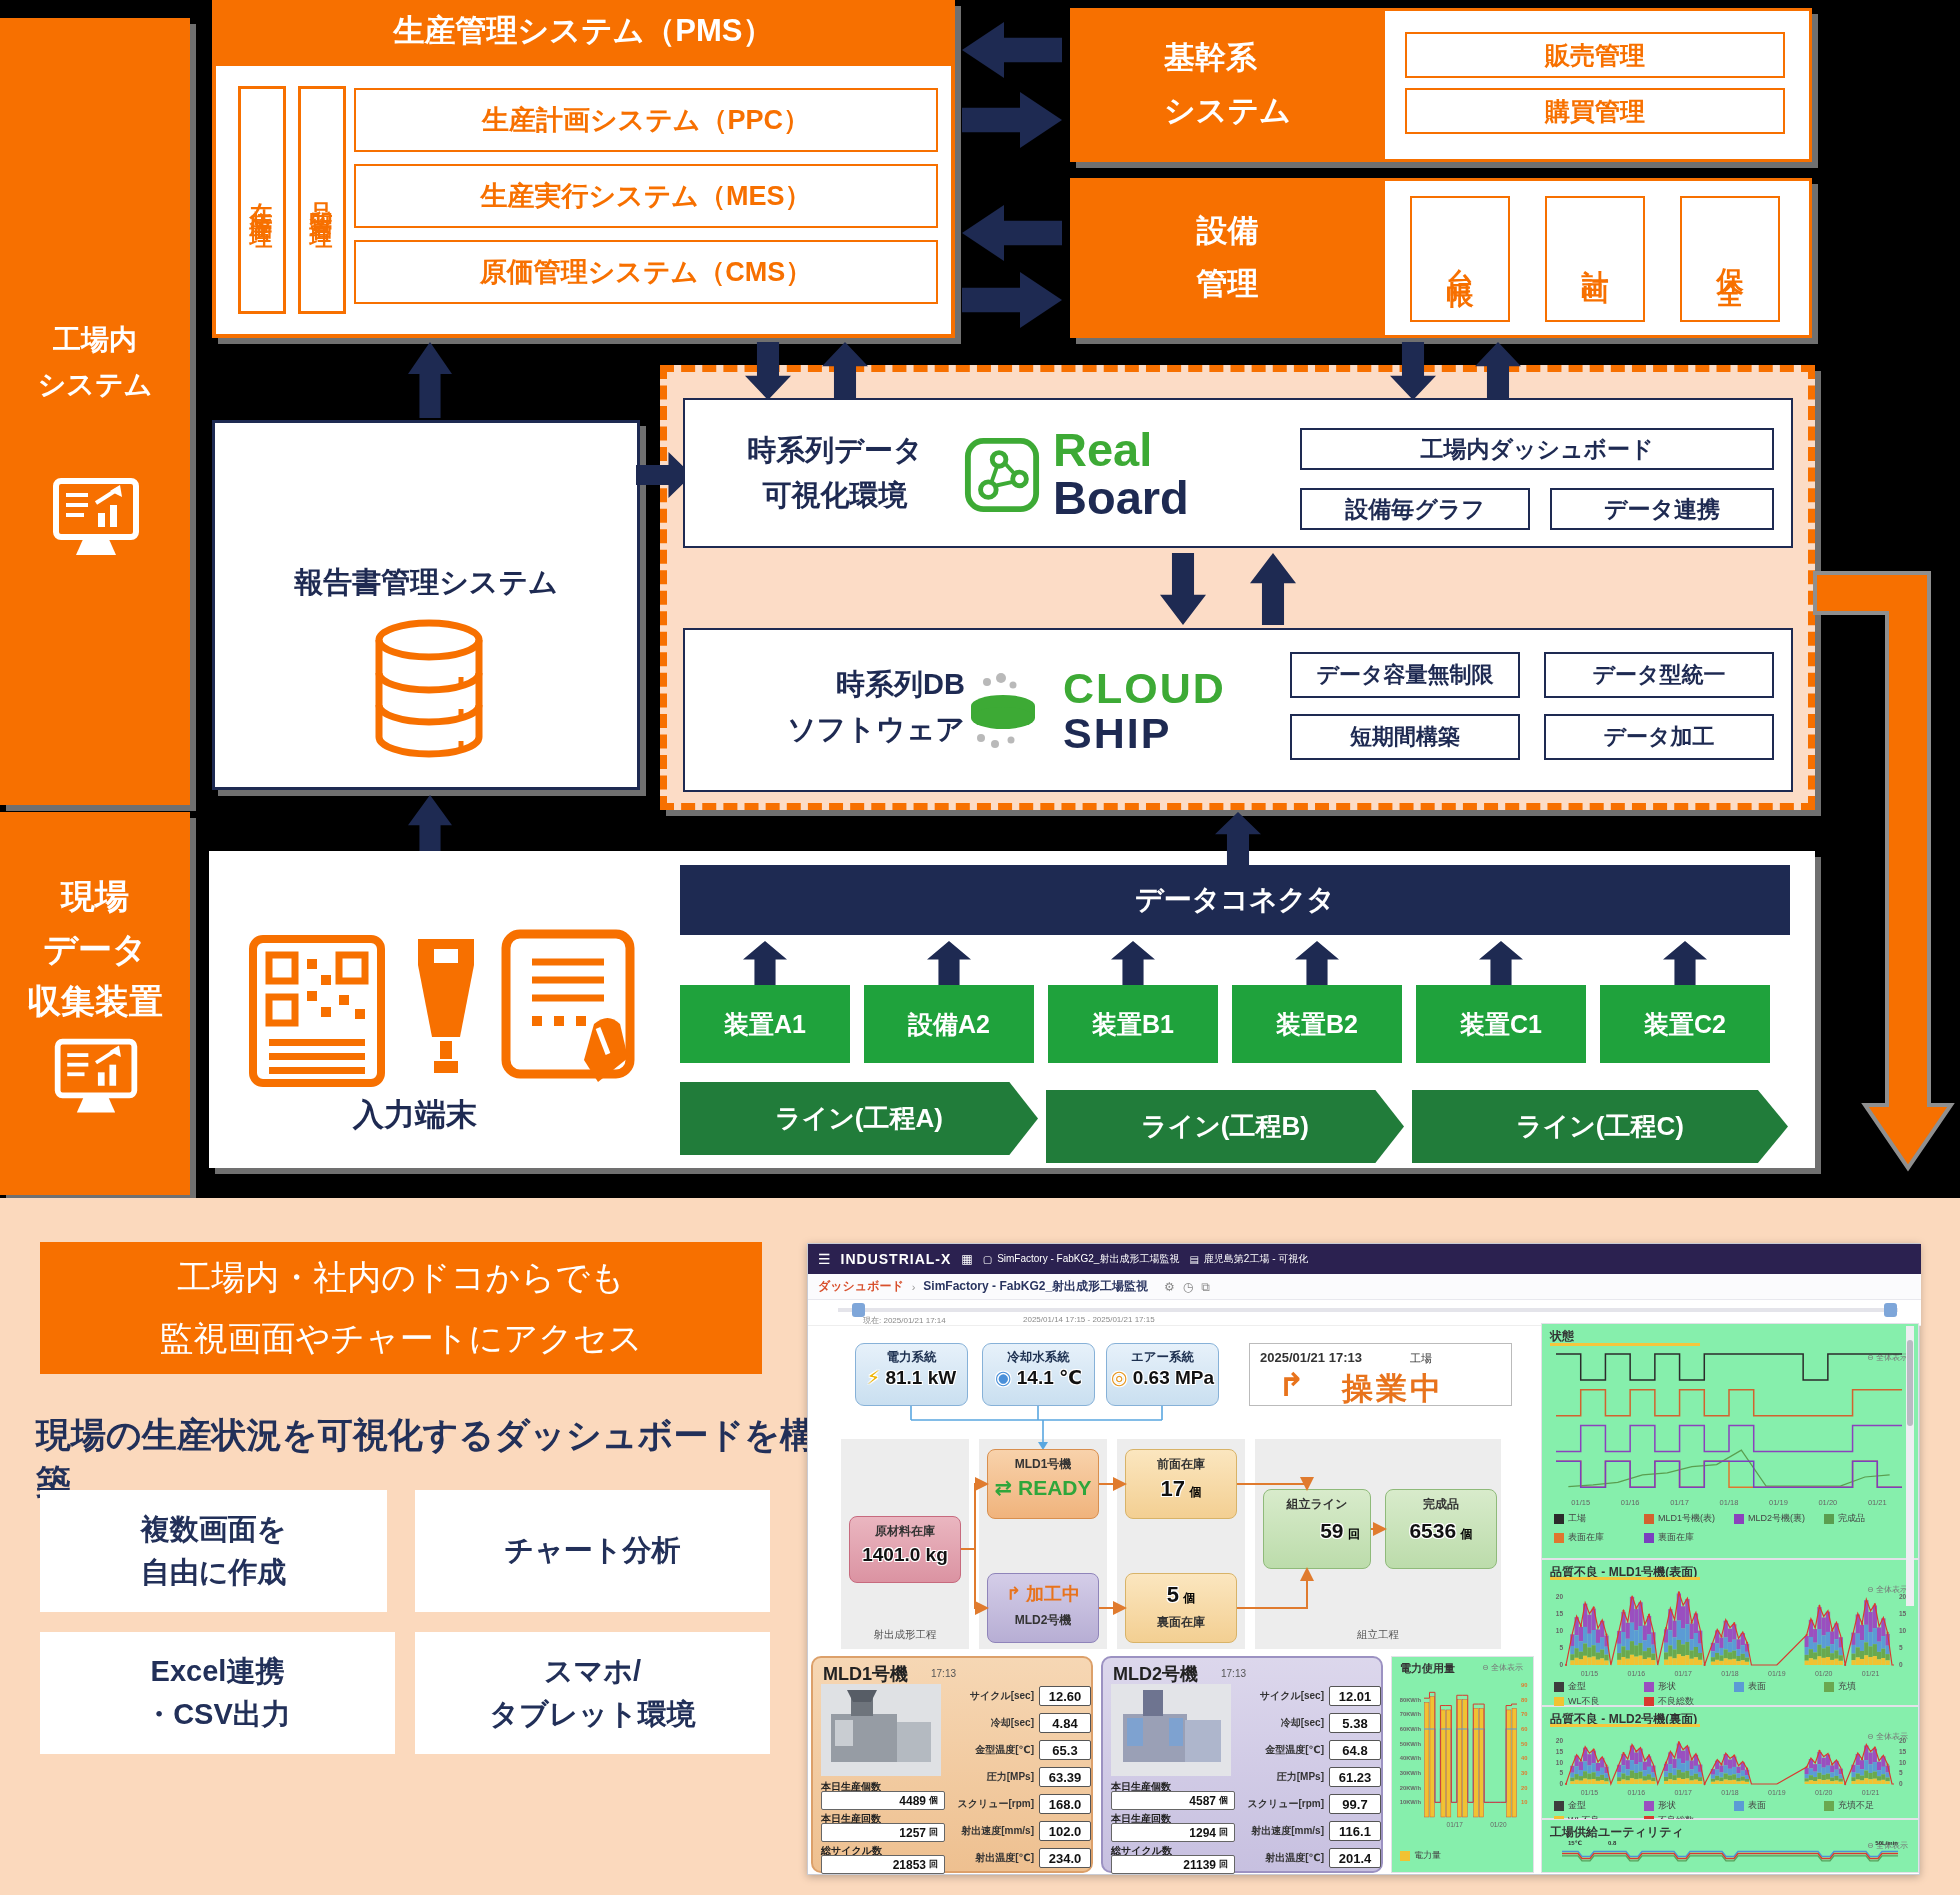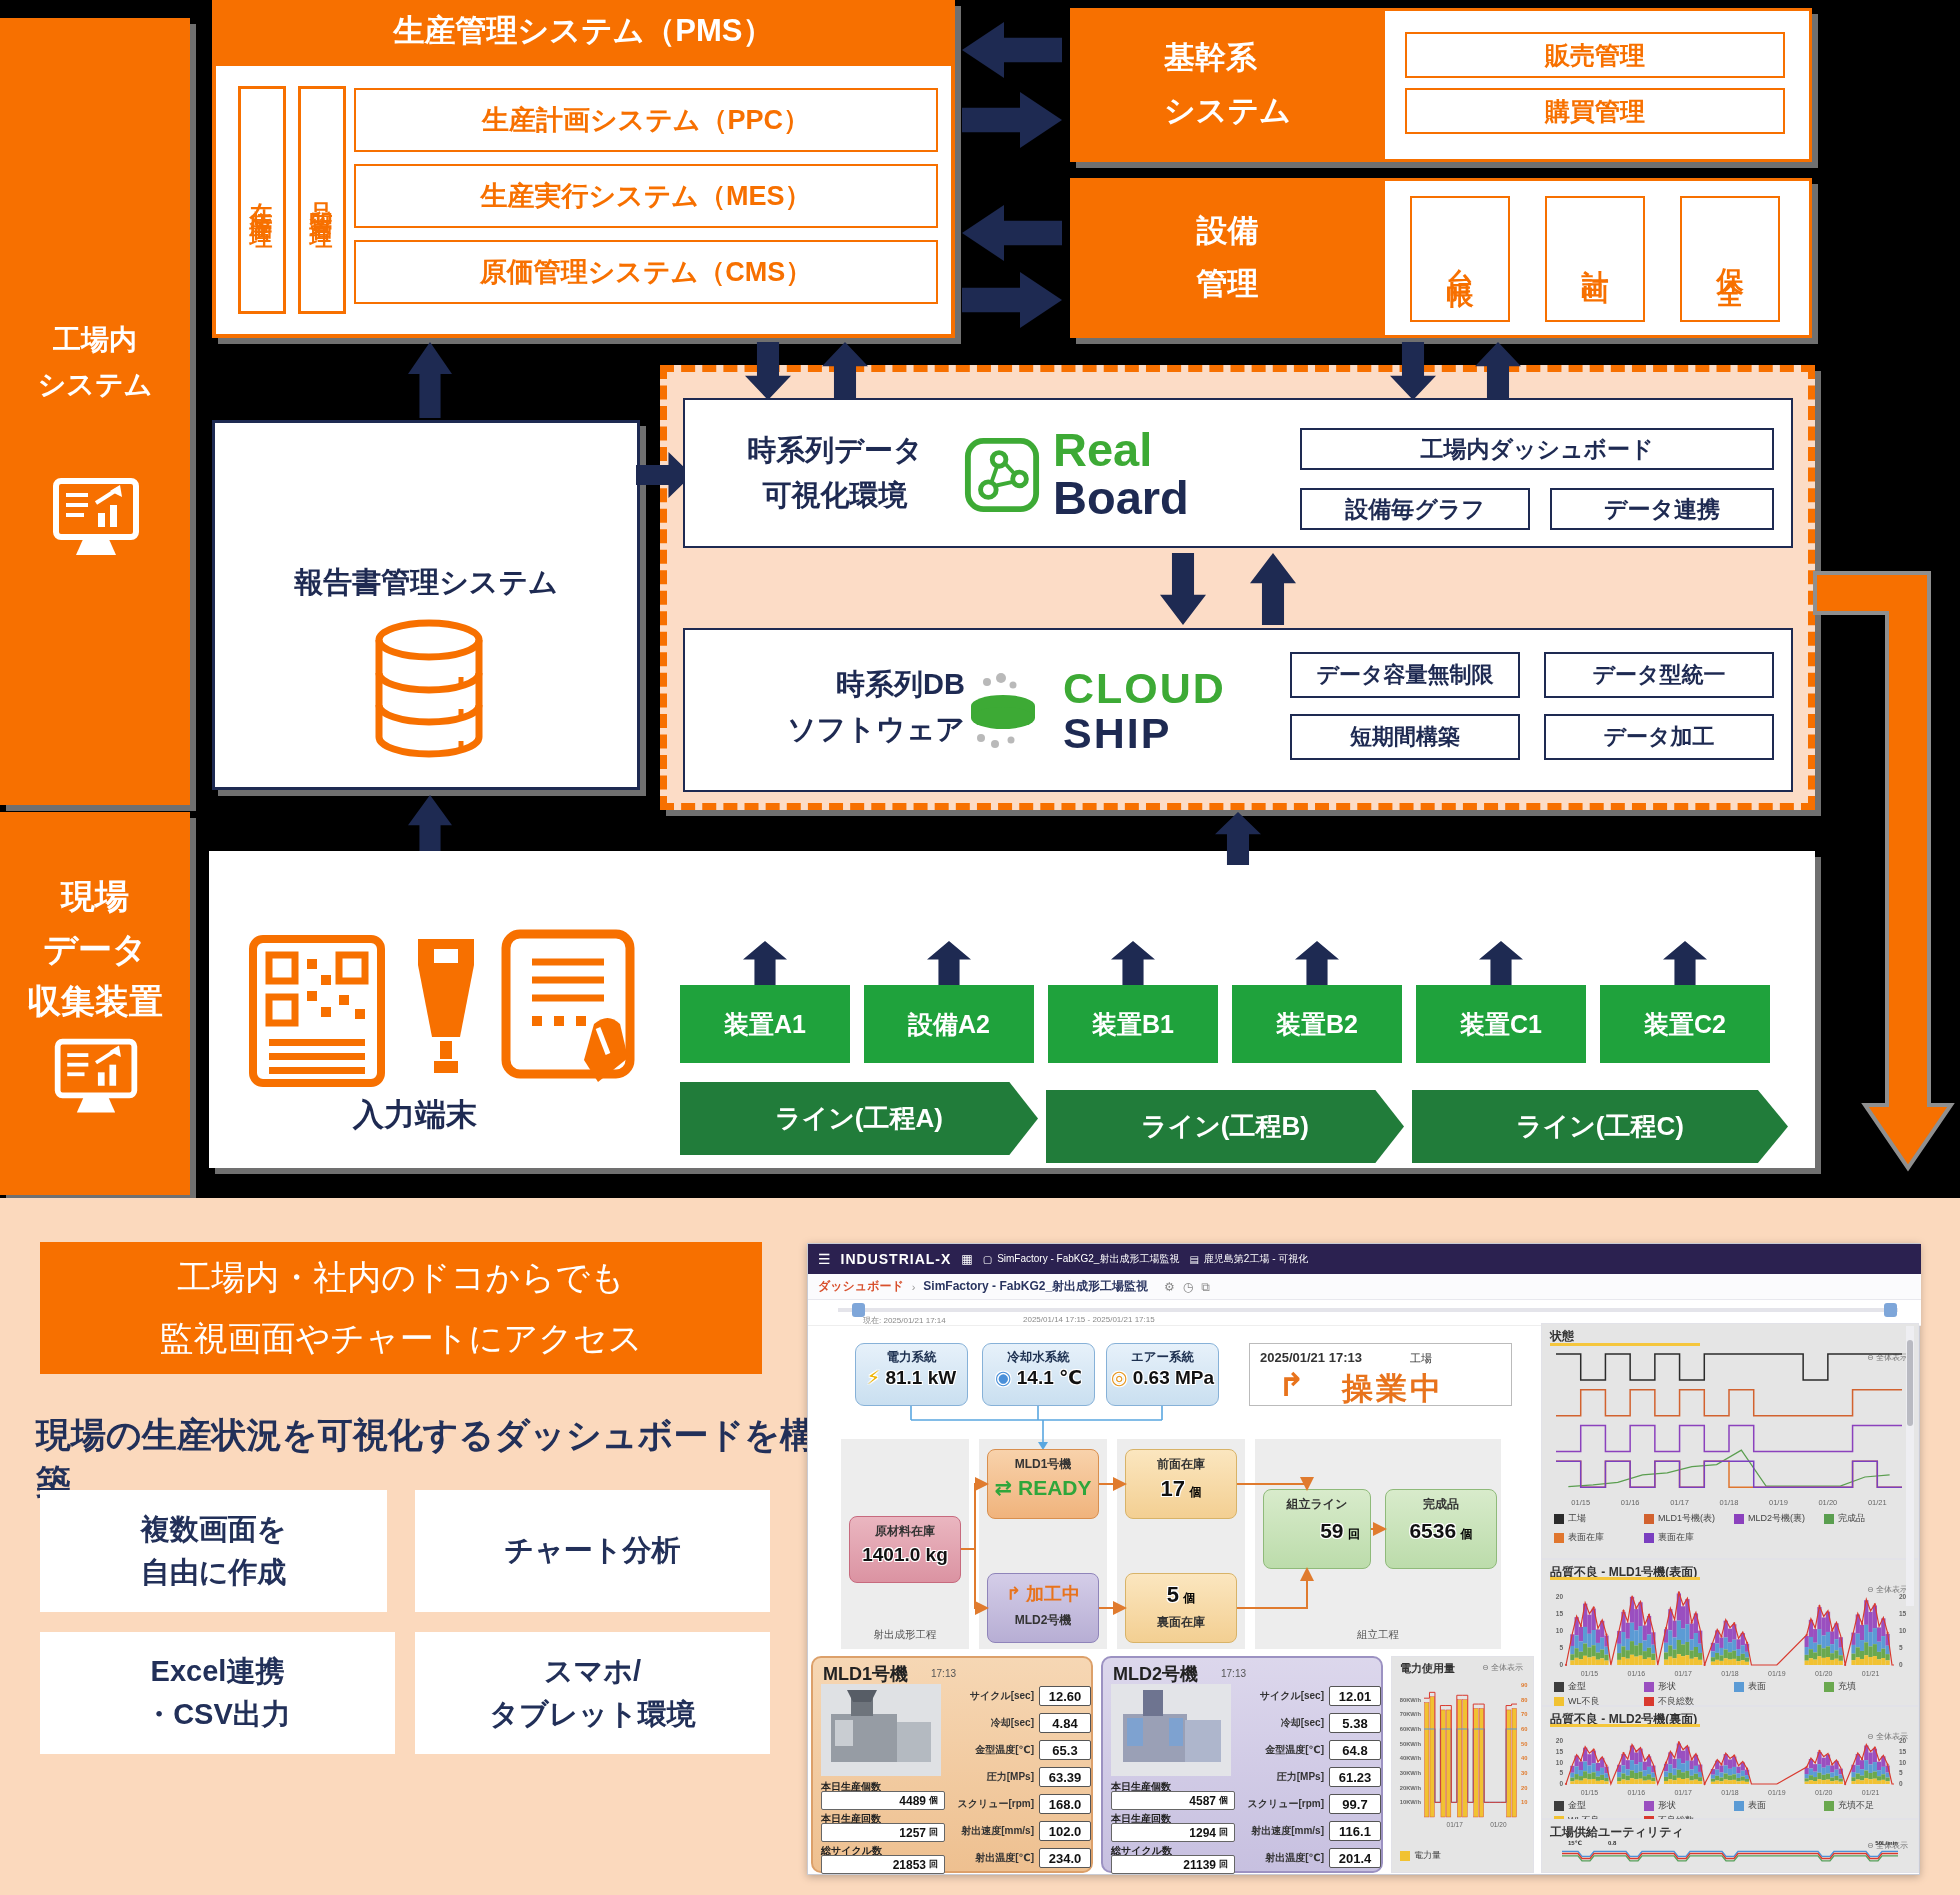--- a/index.html
+++ b/index.html
@@ -35,21 +35,21 @@
   .fcol{background:#ededed;}
   .fbox{border-radius:8px;text-align:center;font-weight:bold;}
   .fbox .t{font-size:12px;color:#333;margin-top:6px;}
   .big{font-weight:bold;color:#111;text-shadow:1px 1px 0 #fff,-1px -1px 0 #fff,1px -1px 0 #fff,-1px 1px 0 #fff;}
   .mpanel{border-radius:10px;}
   .mrow{position:absolute;display:flex;align-items:center;}
   .mrow .lb{flex:1;text-align:right;font-size:10px;font-weight:bold;color:#333;padding-right:5px;}
   .vbox{width:52px;height:20px;background:#fff;border:1.5px solid #555;border-radius:2px;display:flex;align-items:center;justify-content:center;font-size:13px;font-weight:bold;color:#111;text-shadow:1px 1px 0 #fff;}
   .cbox{background:#fff;border:1.5px solid #666;border-radius:2px;display:flex;align-items:center;justify-content:flex-end;font-size:12px;font-weight:bold;color:#111;padding-right:6px;gap:3px;}
   .clabel{font-size:10px;font-weight:bold;color:#222;}
-  .panel{background:#e5e5e5;border:1px solid #e2e2e8;}
+  .panel{background:#86efac;border:1px solid #e2e2e8;}
   .ptitle{font-size:12px;font-weight:bold;color:#333;padding:4px 0 0 8px;}
   .accent{position:absolute;left:8px;height:3px;background:#f5c63c;}
   .zoomlbl{position:absolute;right:10px;font-size:8px;color:#777;}
   .clegend{display:flex;flex-wrap:wrap;row-gap:6px;}
   .litem{display:inline-flex;align-items:center;font-size:9px;color:#444;gap:4px;width:90px;}
   .litem i{width:10px;height:10px;display:inline-block;flex:none;}
   .pill{background:#fff;border:2px solid var(--navy);color:var(--navy);font-weight:bold;display:flex;align-items:center;justify-content:center;}
 </style>
 </head>
 <body>
@@ -186,20 +186,21 @@
     </div>
     <div class="abs pill" style="left:605px;top:22px;width:230px;height:46px;font-size:22px;">データ容量無制限</div>
     <div class="abs pill" style="left:859px;top:22px;width:230px;height:46px;font-size:22px;">データ型統一</div>
     <div class="abs pill" style="left:605px;top:84px;width:230px;height:46px;font-size:22px;">短期間構築</div>
     <div class="abs pill" style="left:859px;top:84px;width:230px;height:46px;font-size:22px;">データ加工</div>
   </div>
 
   <div class="abs shadow" style="left:209px;top:851px;width:1606px;height:317px;background:#fff;"></div>
   <div class="abs arr up" style="left:1215px;top:812px;width:46px;height:53px;"></div>
 
+  <div class="abs flex" style="left:680px;top:865px;width:1110px;height:70px;background:var(--navy);color:#fff;font-weight:bold;font-size:28px;">データコネクタ</div>
 
   <svg class="abs" style="left:247px;top:935px;" width="140" height="152" viewBox="0 0 140 152">
     <rect x="6" y="4" width="128" height="144" rx="10" fill="#fff" stroke="#f77000" stroke-width="8"></rect>
     <rect x="22" y="20" width="26" height="26" fill="none" stroke="#f77000" stroke-width="7"></rect>
     <rect x="92" y="20" width="26" height="26" fill="none" stroke="#f77000" stroke-width="7"></rect>
     <rect x="22" y="62" width="26" height="26" fill="none" stroke="#f77000" stroke-width="7"></rect>
     <rect x="60" y="24" width="10" height="10" fill="#f77000"></rect>
       <rect x="74" y="40" width="10" height="10" fill="#f77000"></rect>
     <rect x="60" y="56" width="10" height="10" fill="#f77000"></rect>
       <rect x="92" y="60" width="10" height="10" fill="#f77000"></rect>

